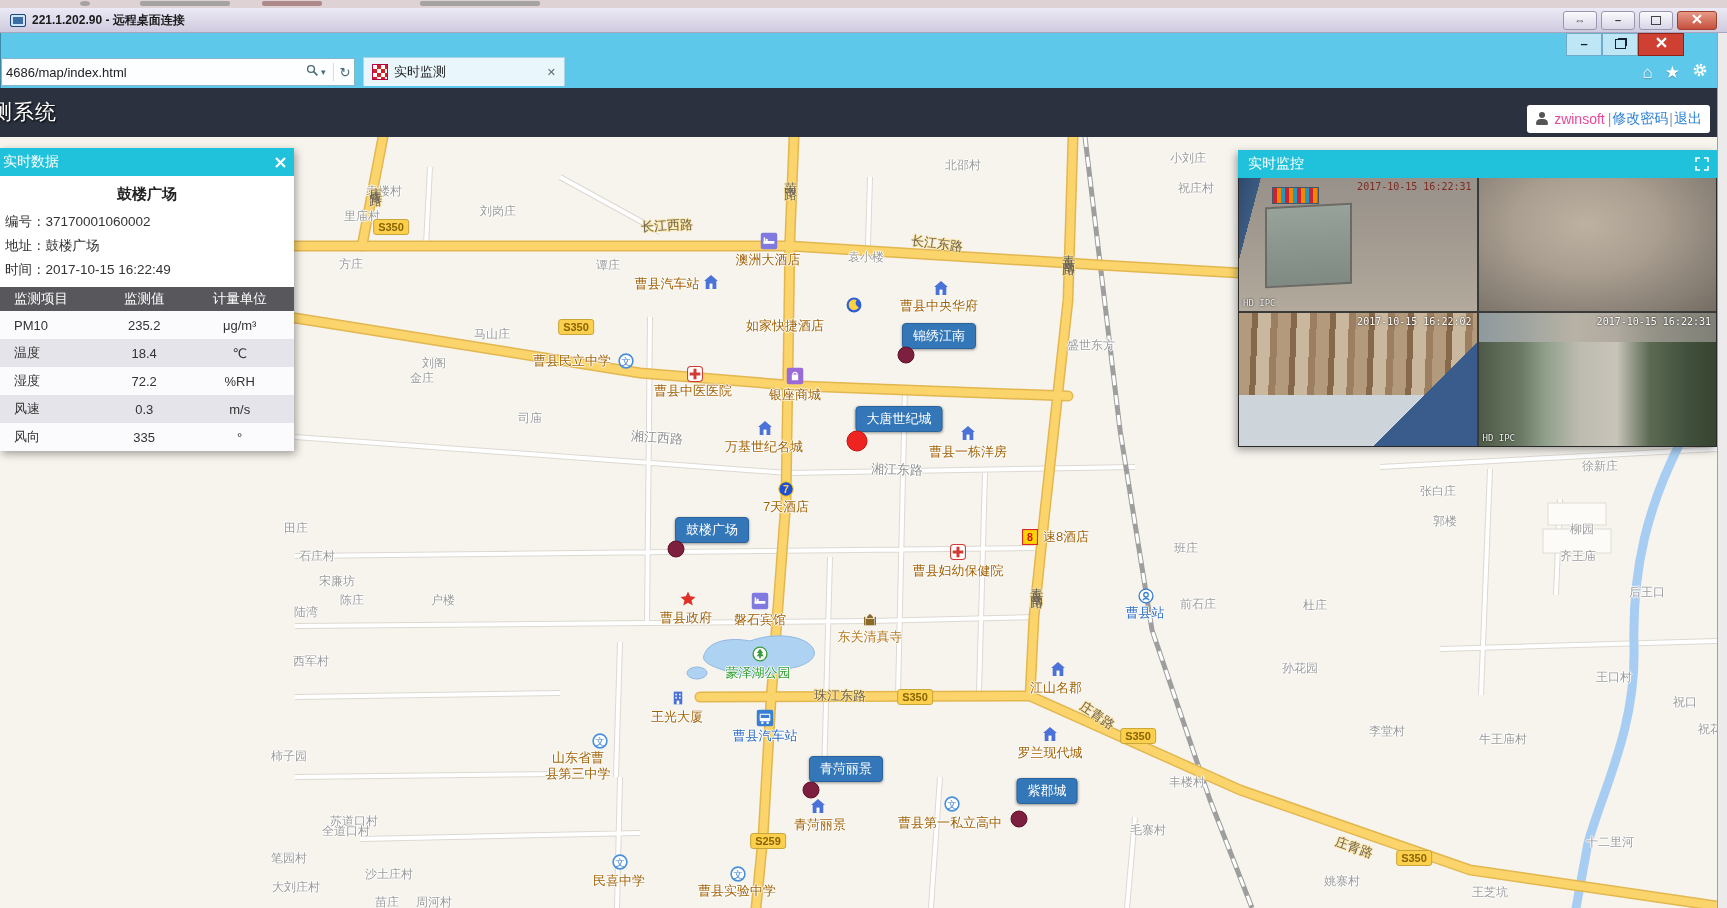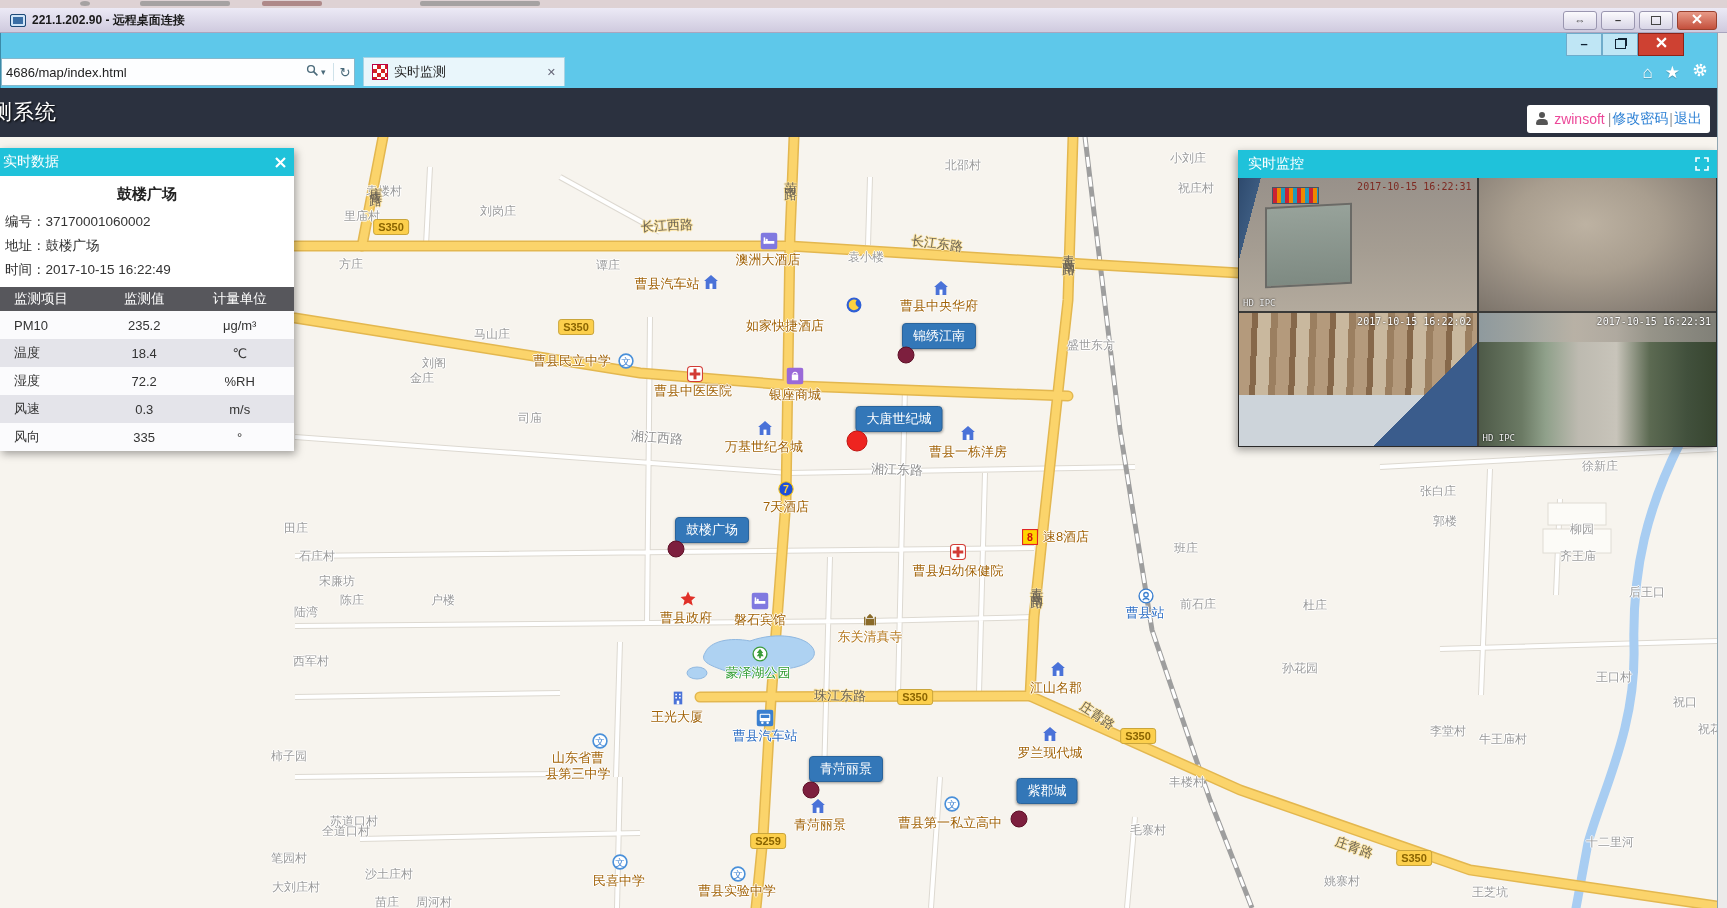--- a/index.html
+++ b/index.html
@@ -267,21 +267,21 @@
         <div class="map-label village" style="position: absolute; left: 1148px; top: 693px;">毛寨村</div>
         <div class="map-label village" style="position: absolute; left: 1600px; top: 329px;">徐新庄</div>
         <div class="map-label village" style="position: absolute; left: 1438px; top: 354px;">张白庄</div>
         <div class="map-label village" style="position: absolute; left: 1445px; top: 384px;">郭楼</div>
         <div class="map-label village" style="position: absolute; left: 1582px; top: 392px;">柳园</div>
         <div class="map-label village" style="position: absolute; left: 1578px; top: 419px;">齐王庙</div>
         <div class="map-label village" style="position: absolute; left: 1647px; top: 455px;">后王口</div>
         <div class="map-label village" style="position: absolute; left: 1614px; top: 540px;">王口村</div>
         <div class="map-label village" style="position: absolute; left: 1685px; top: 565px;">祝口</div>
         <div class="map-label village" style="position: absolute; left: 1716px; top: 592px;">祝花园</div>
-        <div class="map-label village" style="position: absolute; left: 1448px; top: 594px;">李堂村</div>
+        <div class="map-label village" style="position: absolute; left: 1387px; top: 594px;">李堂村</div>
         <div class="map-label village" style="position: absolute; left: 1503px; top: 602px;">牛王庙村</div>
         <div class="map-label village" style="position: absolute; left: 1610px; top: 705px;">十二里河</div>
         <div class="map-label village" style="position: absolute; left: 1490px; top: 755px;">王芝坑</div>
         <div class="map-label village" style="position: absolute; left: 1342px; top: 744px;">姚寨村</div>
         <div class="map-label road" style="position: absolute; left: 667px; top: 89px; transform: translate(-50%, -50%) rotate(-3deg);">长江西路</div>
         <div class="map-label road" style="position: absolute; left: 937px; top: 107px; transform: translate(-50%, -50%) rotate(7deg);">长江东路</div>
         <div class="map-label road minor" style="position: absolute; left: 657px; top: 301px; transform: translate(-50%, -50%) rotate(4deg);">湘江西路</div>
         <div class="map-label road minor" style="position: absolute; left: 897px; top: 333px; transform: translate(-50%, -50%) rotate(2deg);">湘江东路</div>
         <div class="map-label road" style="position: absolute; left: 840px; top: 559px; transform: translate(-50%, -50%) rotate(1deg);">珠江东路</div>
         <div class="map-label road" style="position: absolute; left: 1097px; top: 579px; transform: translate(-50%, -50%) rotate(34deg);">庄青路</div>

